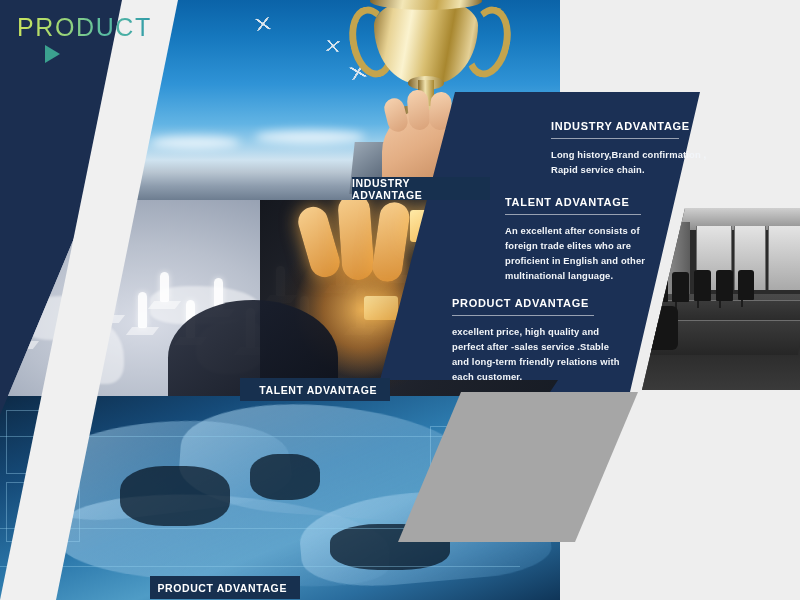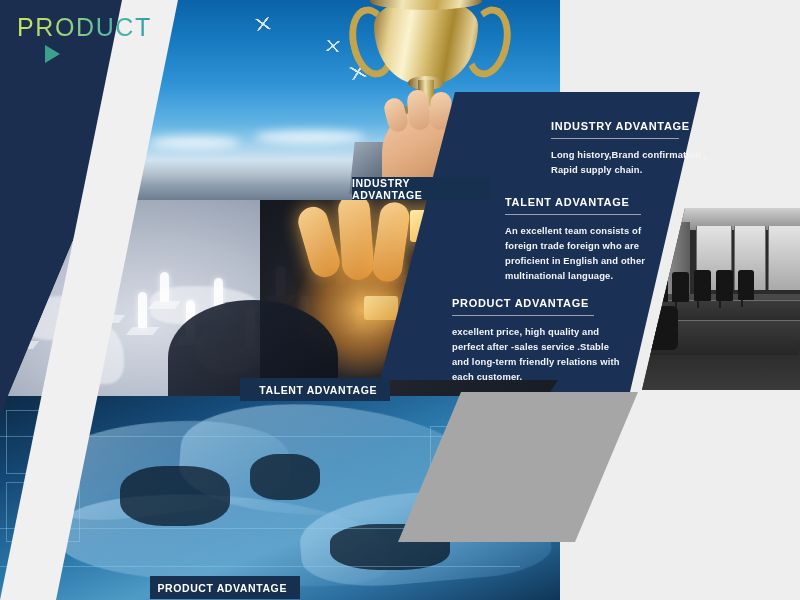--- a/index.html
+++ b/index.html
@@ -485,27 +485,27 @@
     <div class="office-chair" style="left:100px; top:62px; width:17px; height:31px;"></div>
     <div class="office-chair" style="left:122px; top:62px; width:16px; height:30px;"></div>
     <div class="office-chair" style="left:26px;  top:98px; width:36px; height:44px; border-radius:6px;"></div>
   </div>
 
   <div class="text-panel"></div>
 
   <div class="block block-industry">
     <h3>INDUSTRY ADVANTAGE</h3>
     <div class="rule"></div>
-    <p>Long history,Brand confirmation , Rapid supply chain.</p>
+    <p>Long history,Brand confirmation , Rapid service chain.</p>
   </div>
 
   <div class="block block-talent">
     <h3>TALENT ADVANTAGE</h3>
     <div class="rule"></div>
-    <p>An excellent team consists of foreign  trade foreign who are proficient in English and other multinational language.</p>
+    <p>An excellent after consists of foreign  trade elites who are proficient in English and other multinational language.</p>
   </div>
 
   <div class="block block-product">
     <h3>PRODUCT ADVANTAGE</h3>
     <div class="rule"></div>
     <p>excellent price, high quality and perfect after -sales service .Stable and long-term friendly relations with each customer.</p>
   </div>
 
 </div>
 

